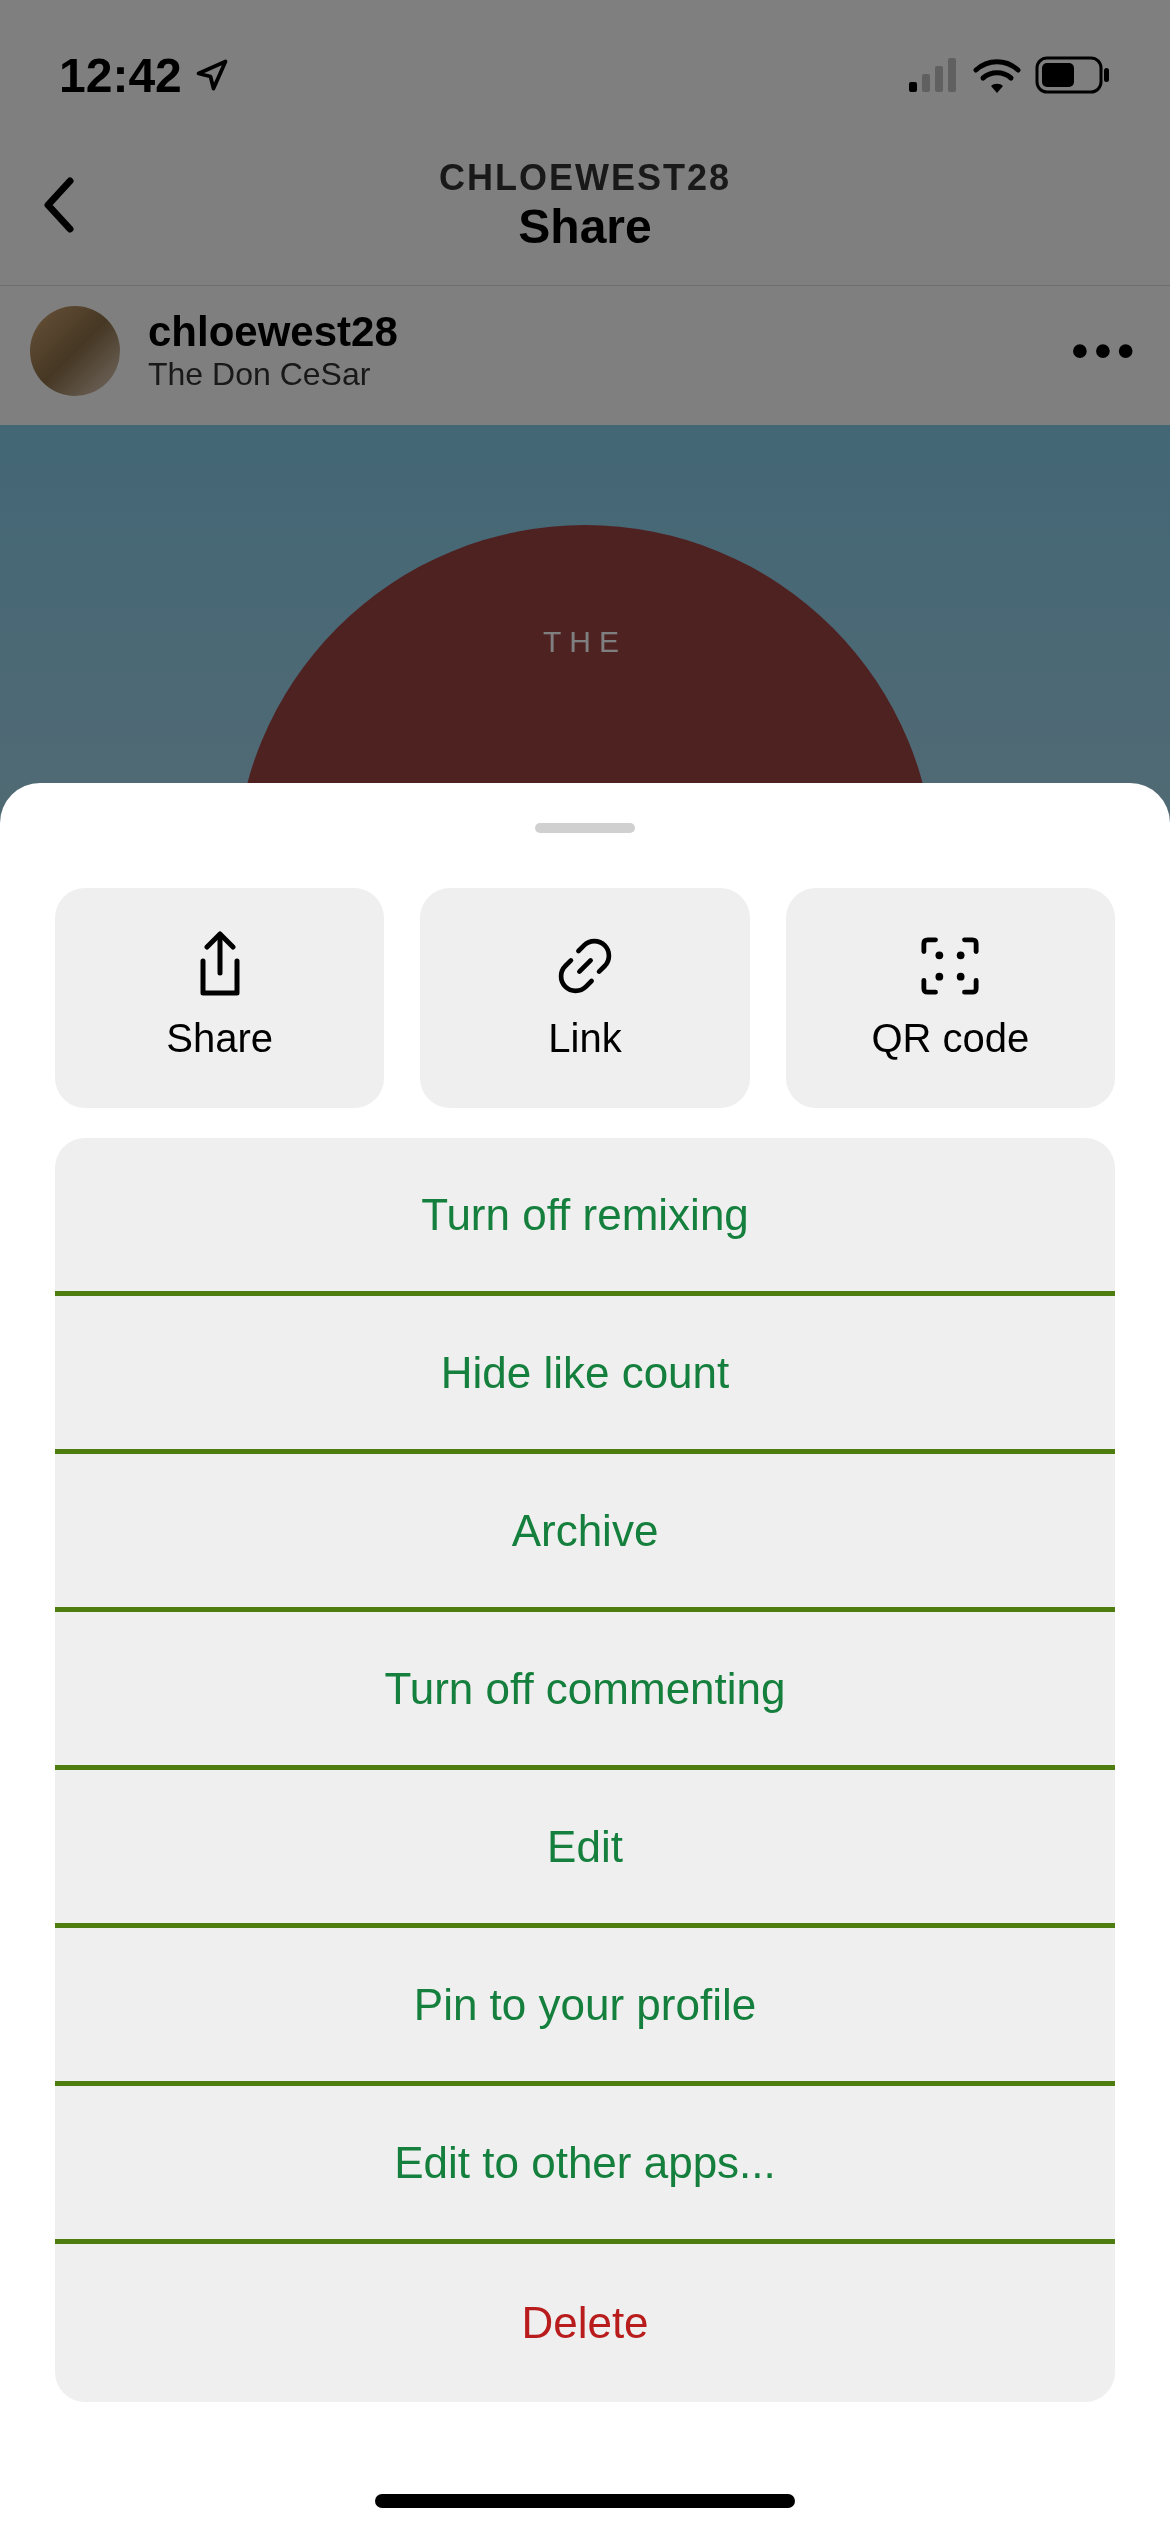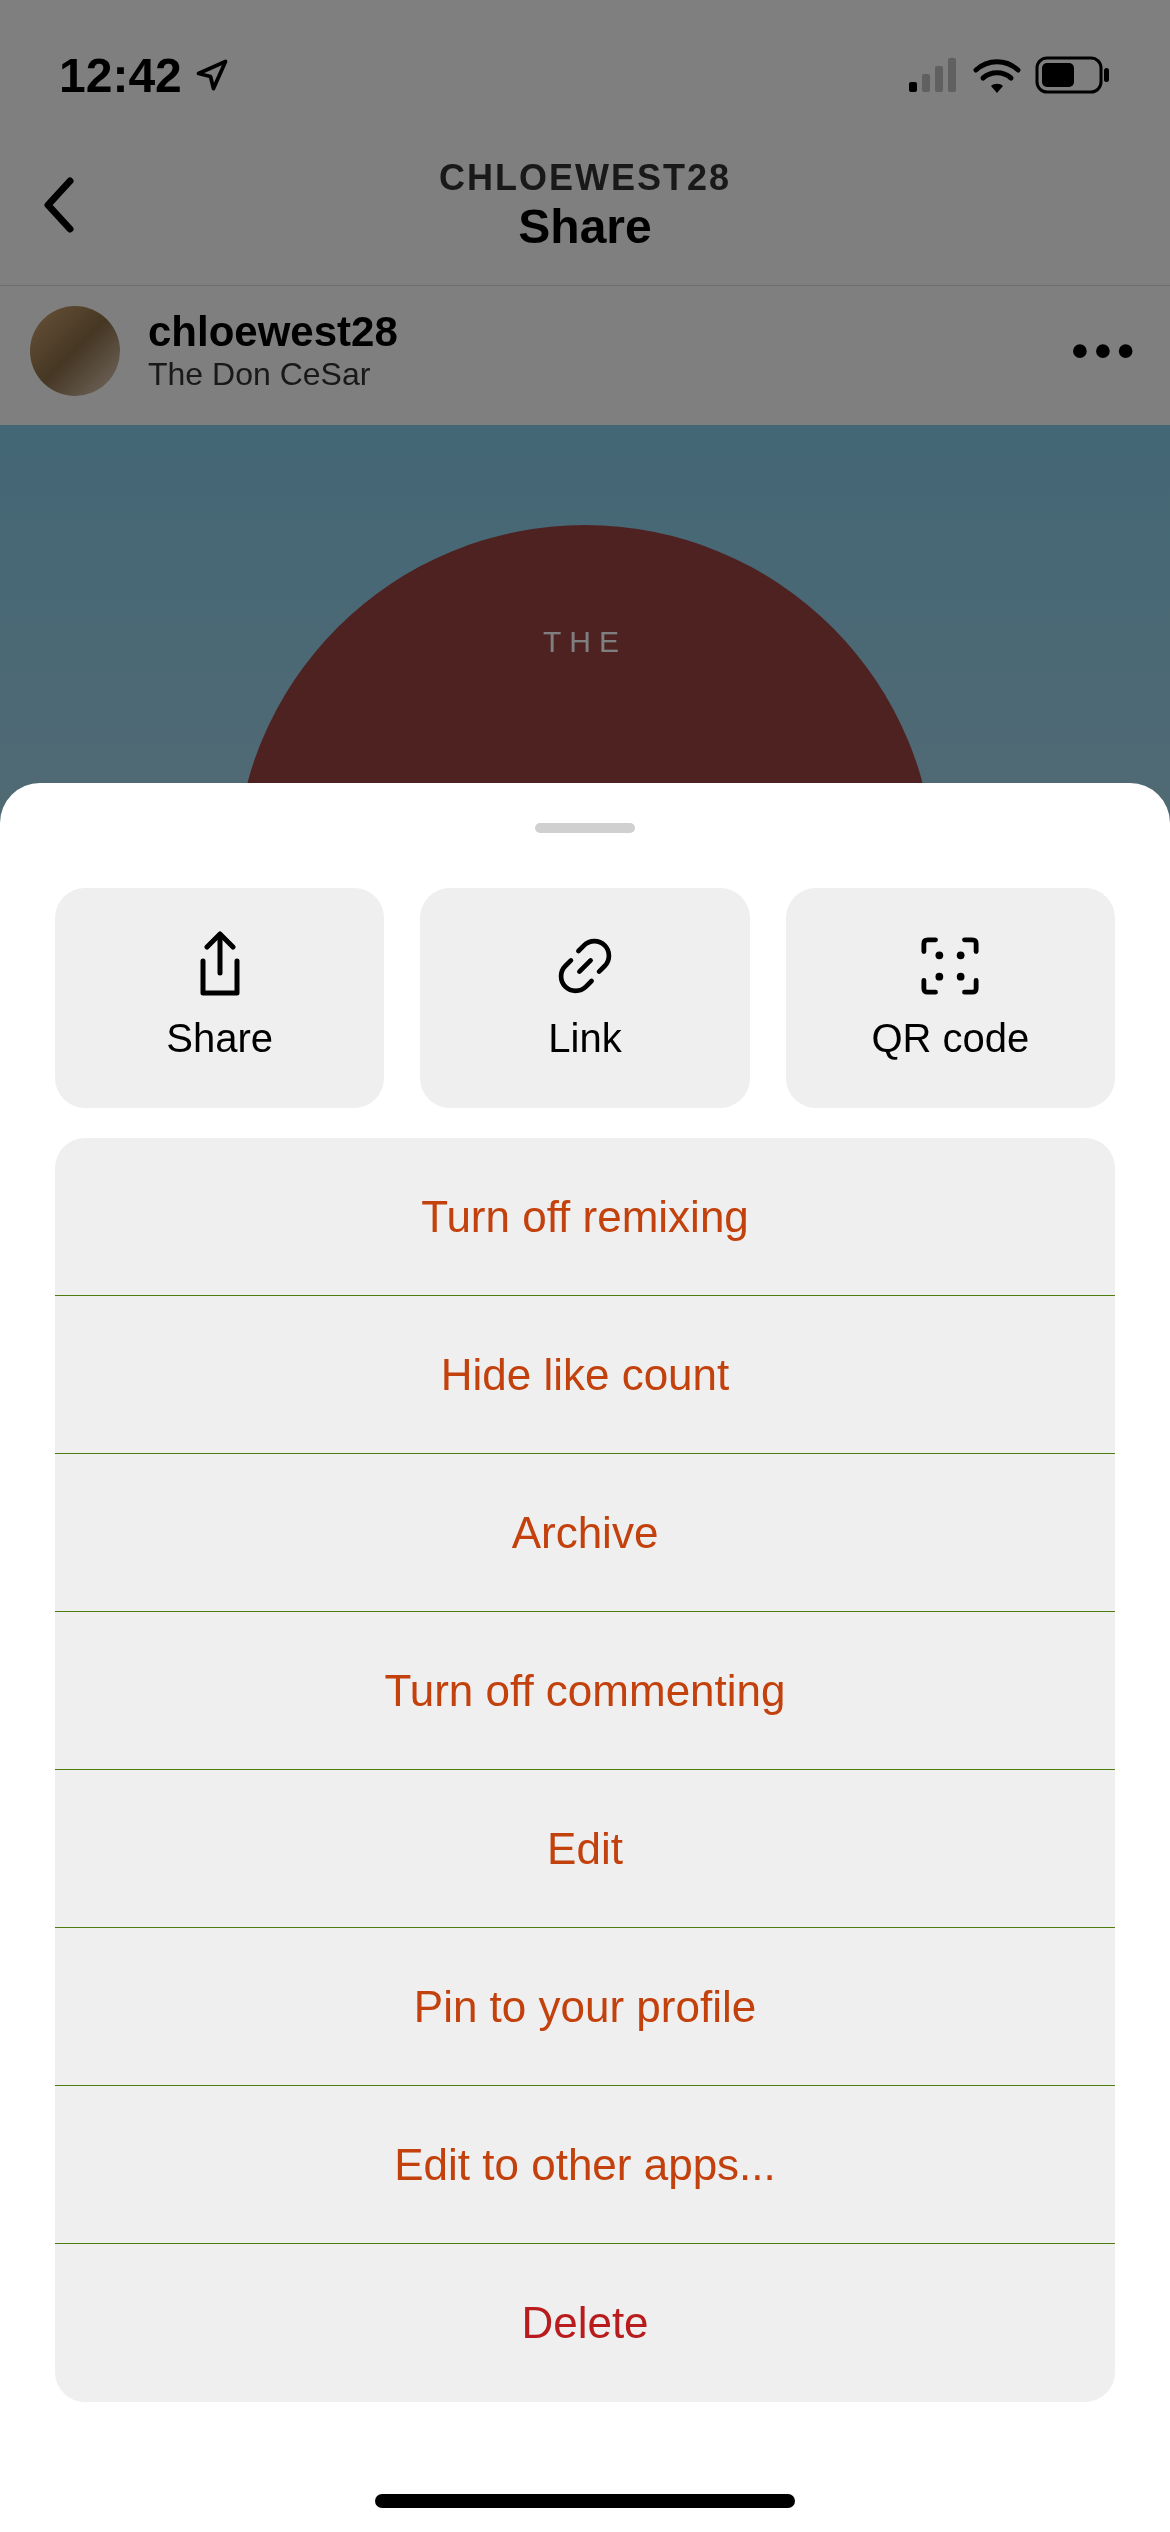--- a/index.html
+++ b/index.html
@@ -200,22 +200,22 @@
       background: #efefef;
       border-radius: 30px;
       overflow: hidden;
     }
     .menu-item {
       height: 158px;
       display: flex;
       align-items: center;
       justify-content: center;
       font-size: 44px;
-      color: #c2410c;
-      border-bottom: 1px solid #4d7c0f;
+      color: #15803d;
+      border-bottom: 5px solid #4d7c0f;
     }
     .menu-item:last-child {
       border-bottom: none;
     }
     .menu-item.destructive {
       color: #b91c1c;
     }
     .home-indicator {
       position: absolute;
       bottom: 24px;

